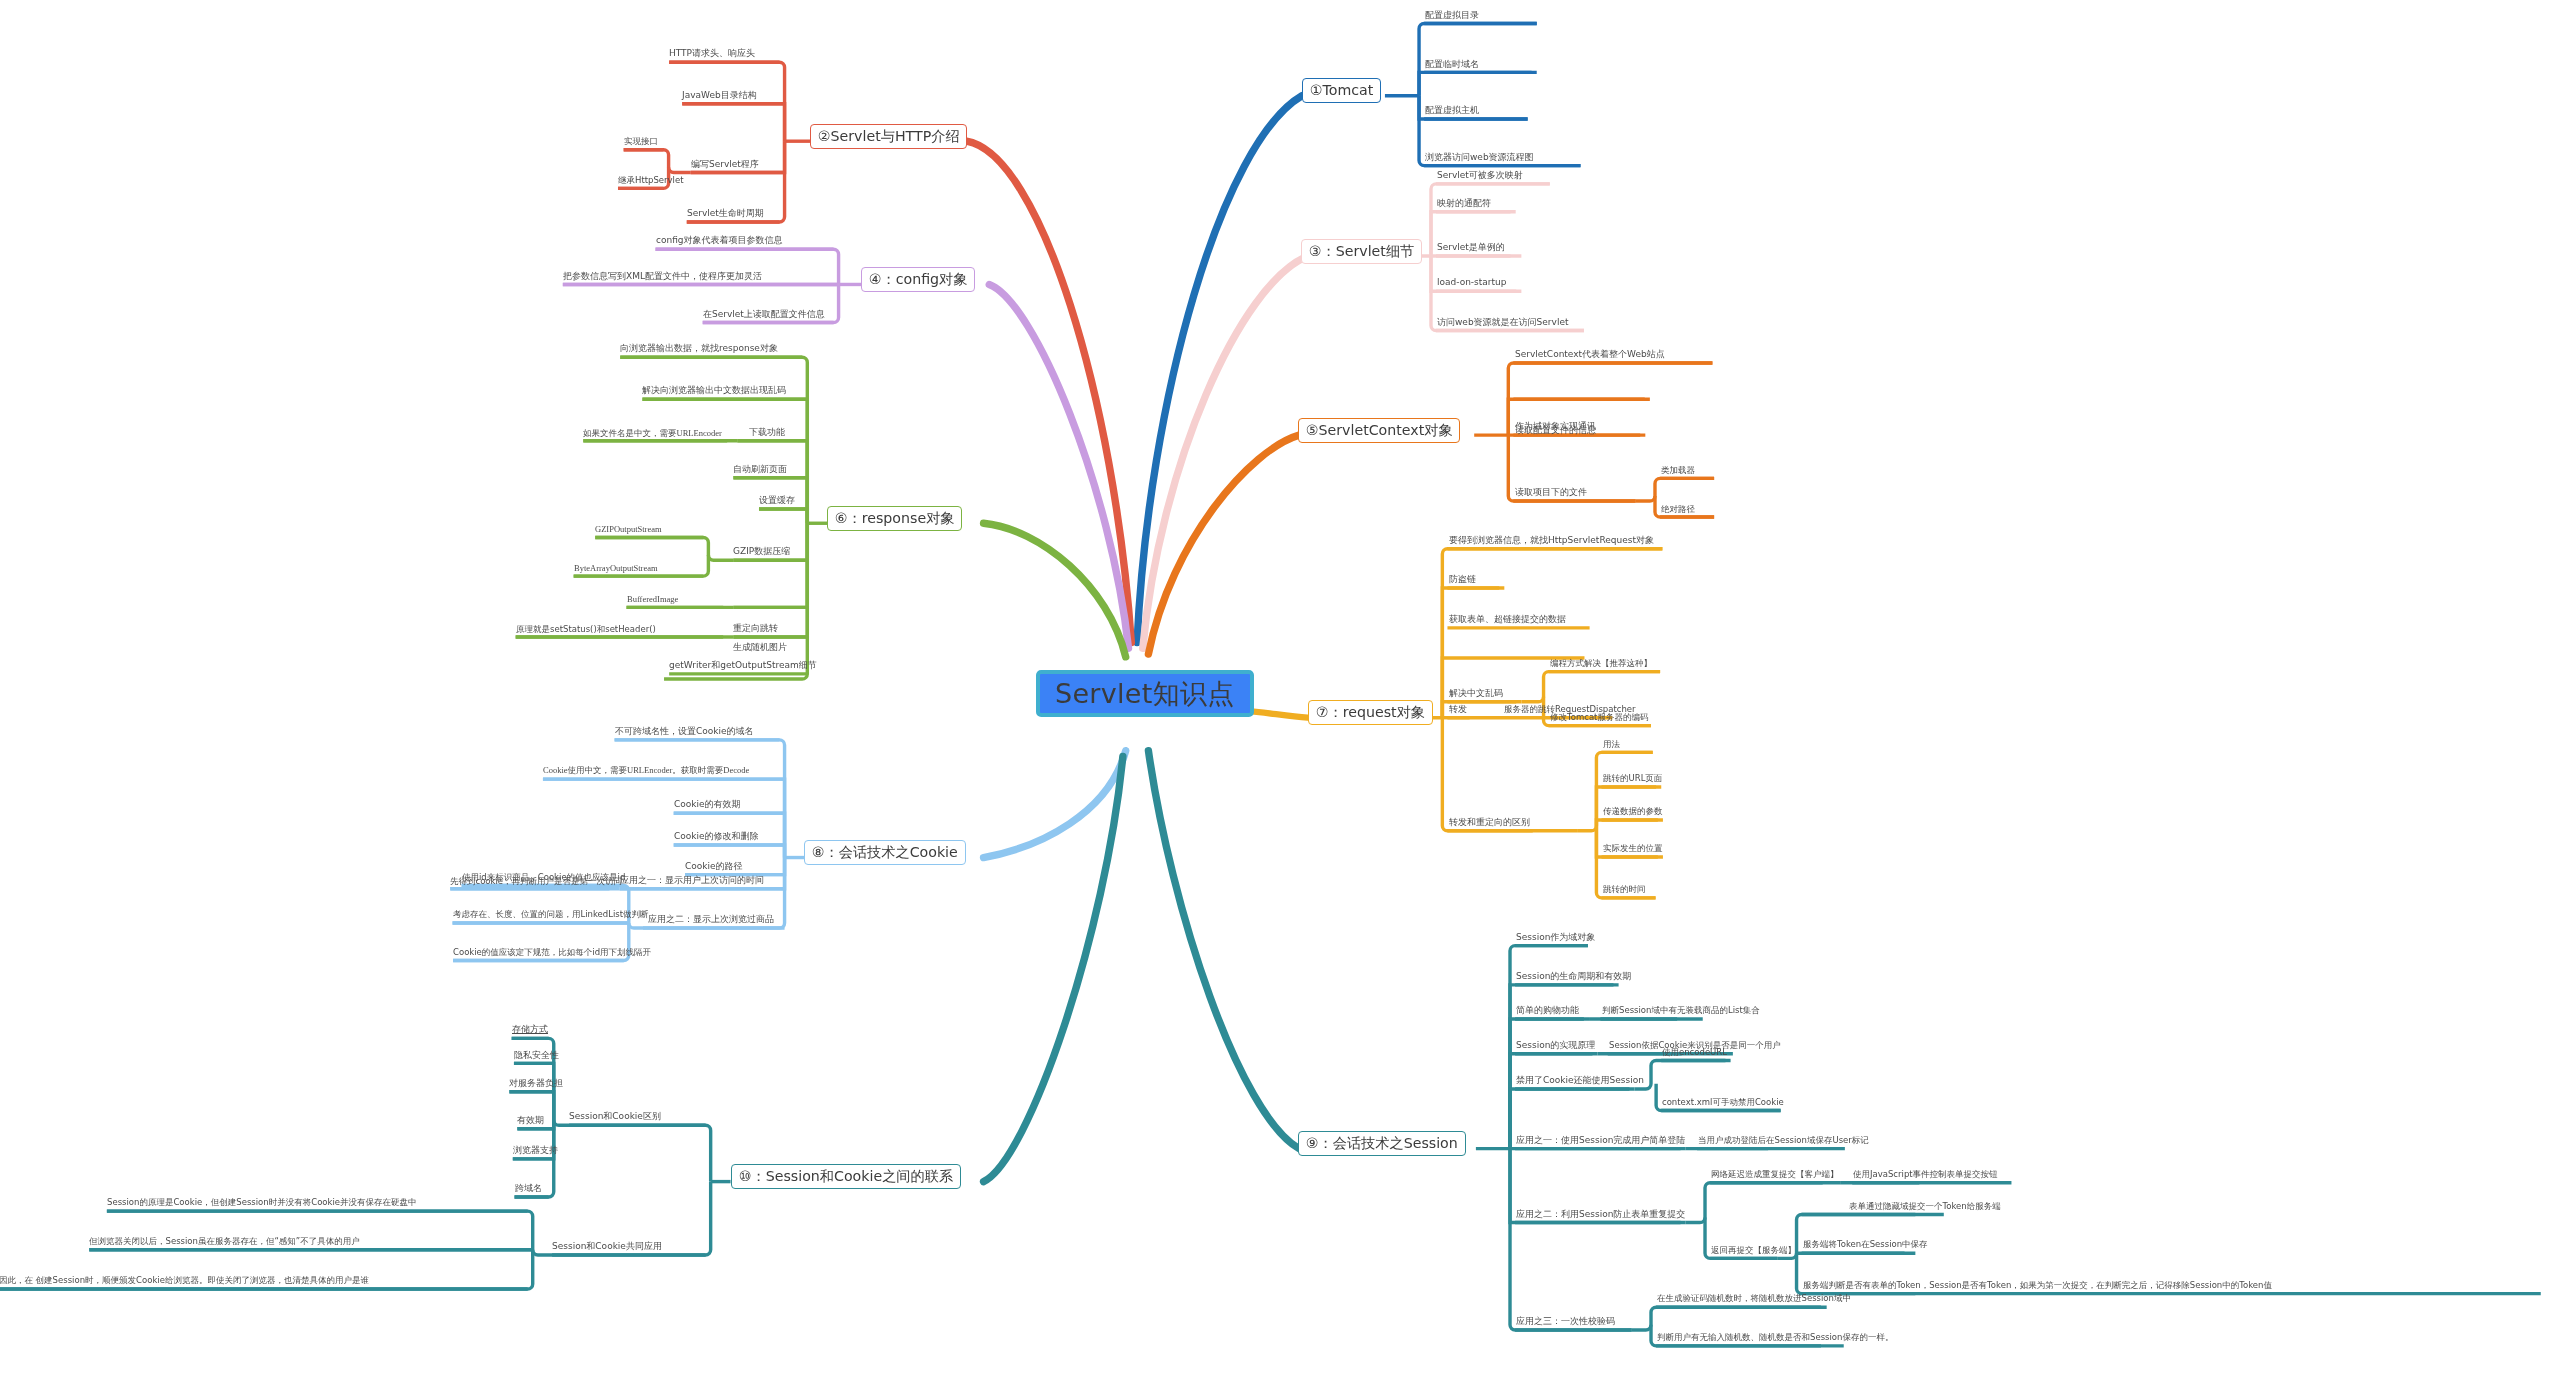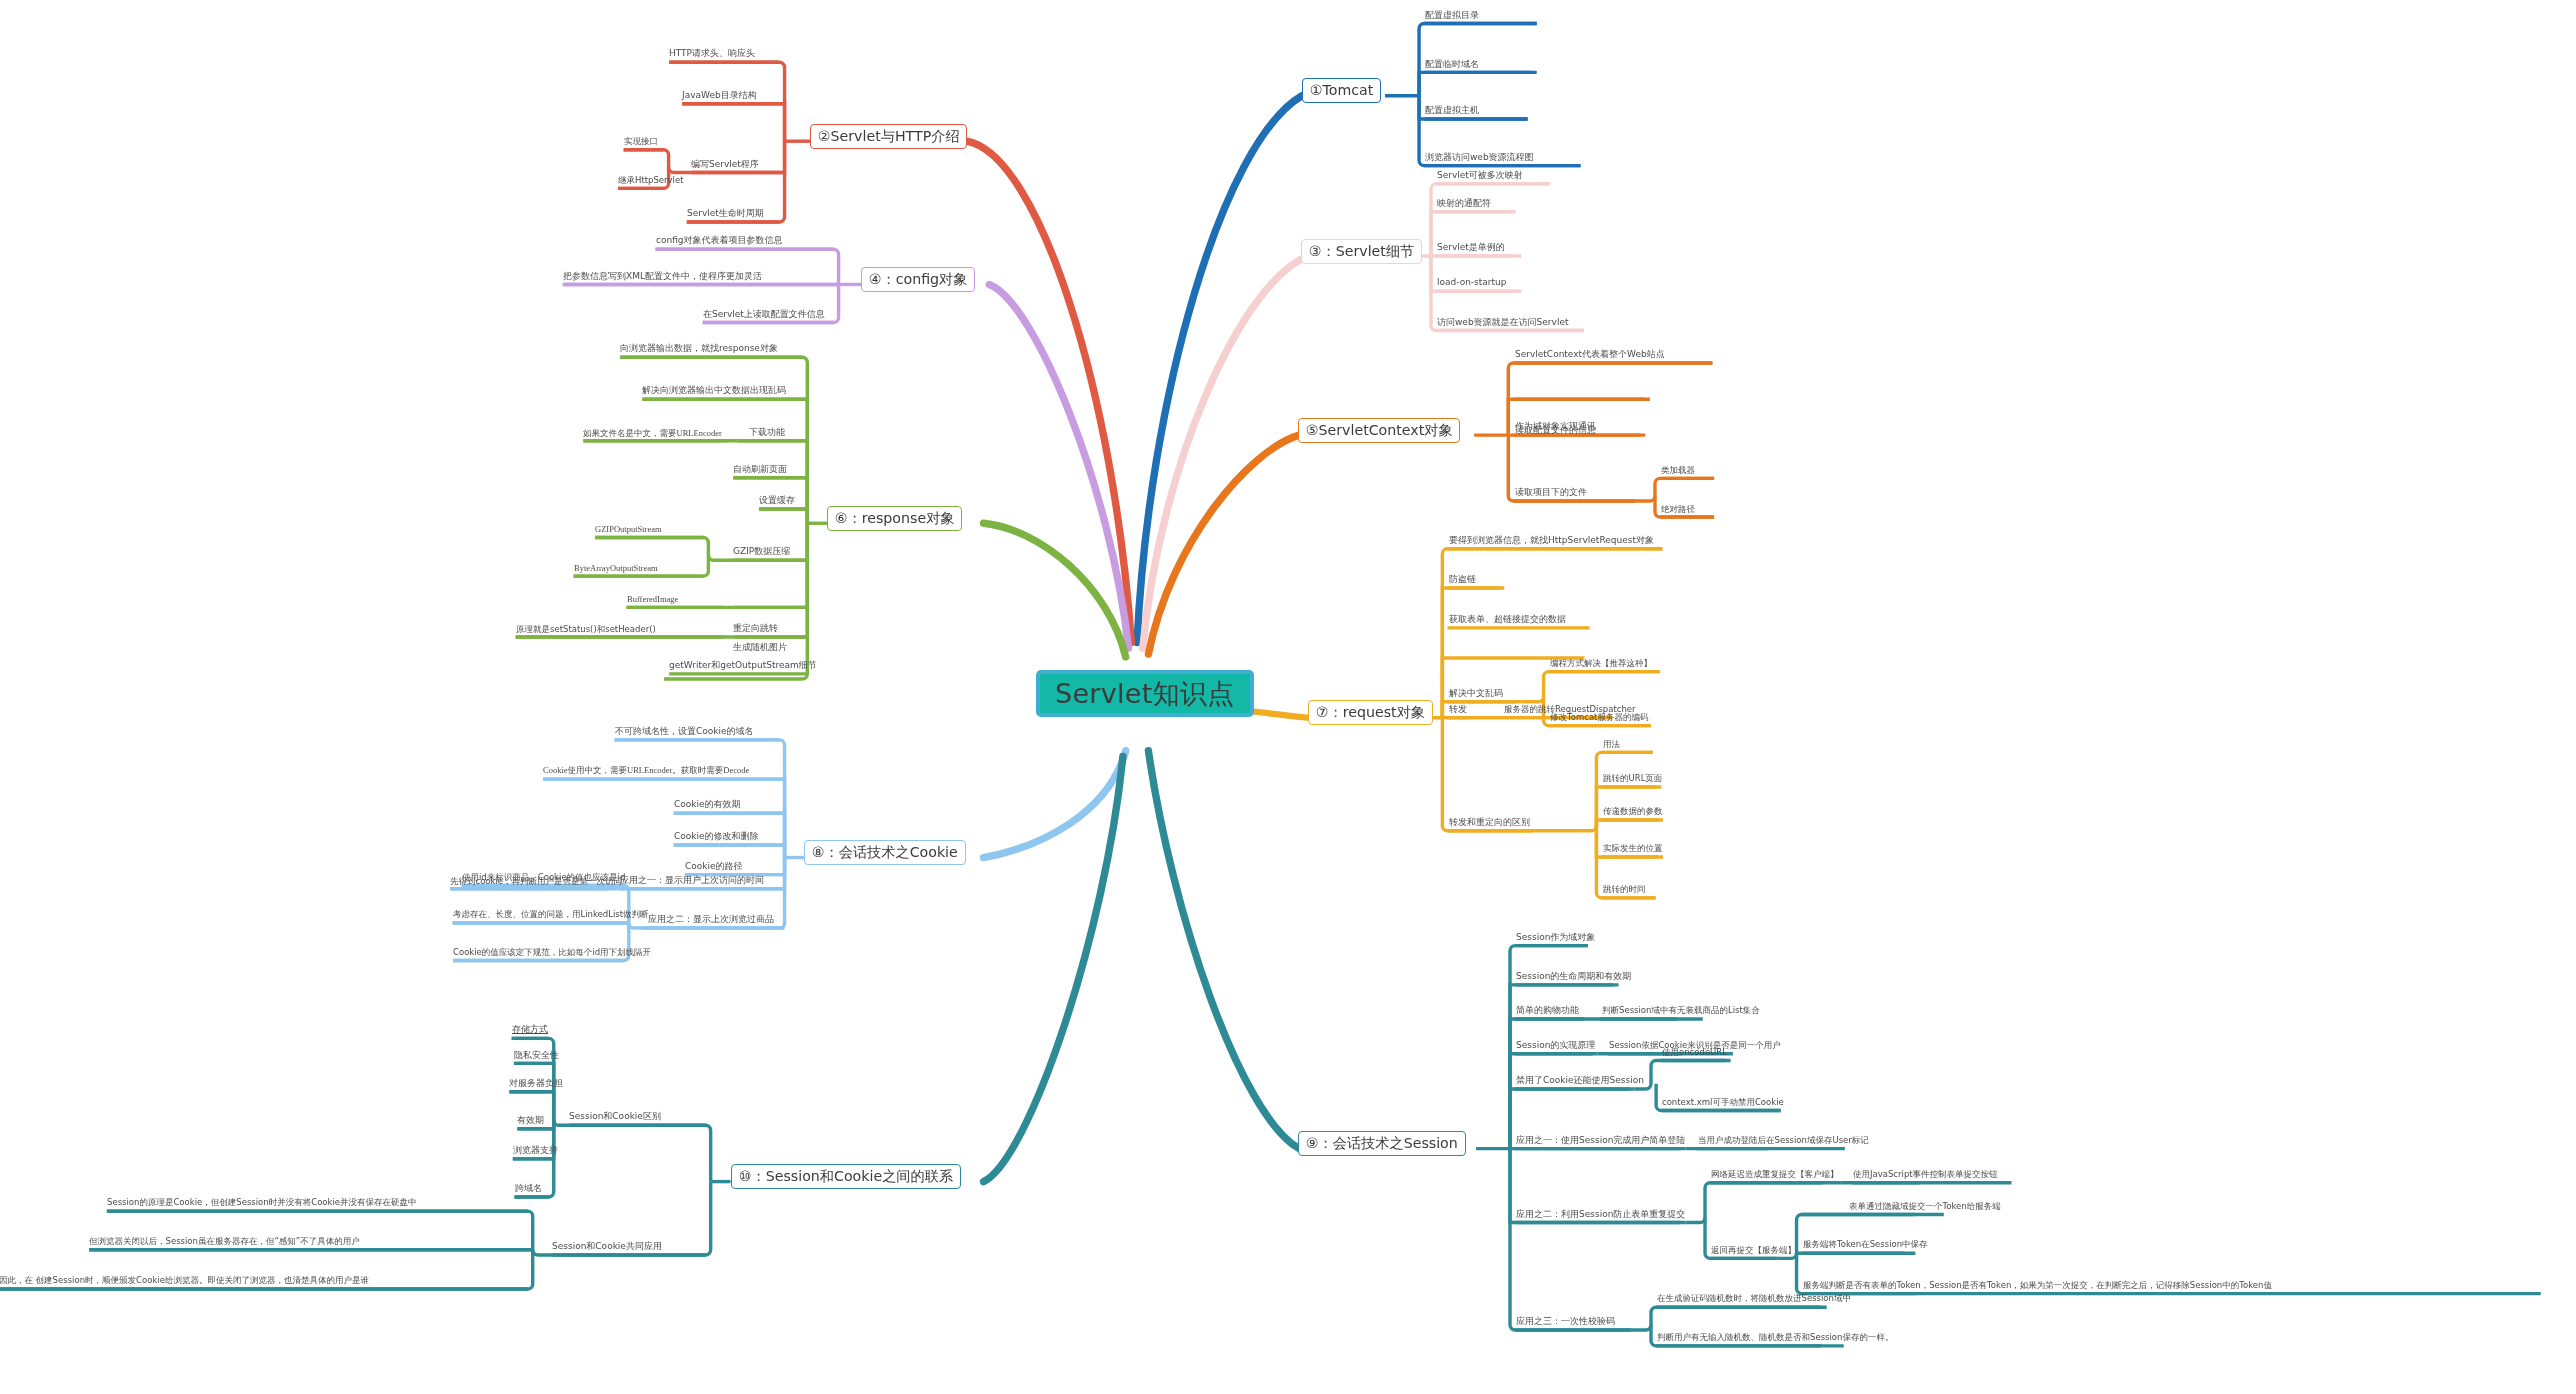--- a/index.html
+++ b/index.html
@@ -20,21 +20,21 @@
     width:2576px; height:1395px;
     pointer-events:none;
   }
 
   
   .root-node{
     position:absolute;
     box-sizing:border-box;
     border:4px solid #3FAFCF;
     border-radius:5.1px;
-    background:#14b8a6;
+    background:#3b82f6;
     display:flex;
     align-items:center;
     justify-content:center;
     padding:4.5px 15px;
     white-space:nowrap;
     z-index:40;
   }
   .root-node .root-label{
     font-size:27px;
     color:#3b3b3b;

